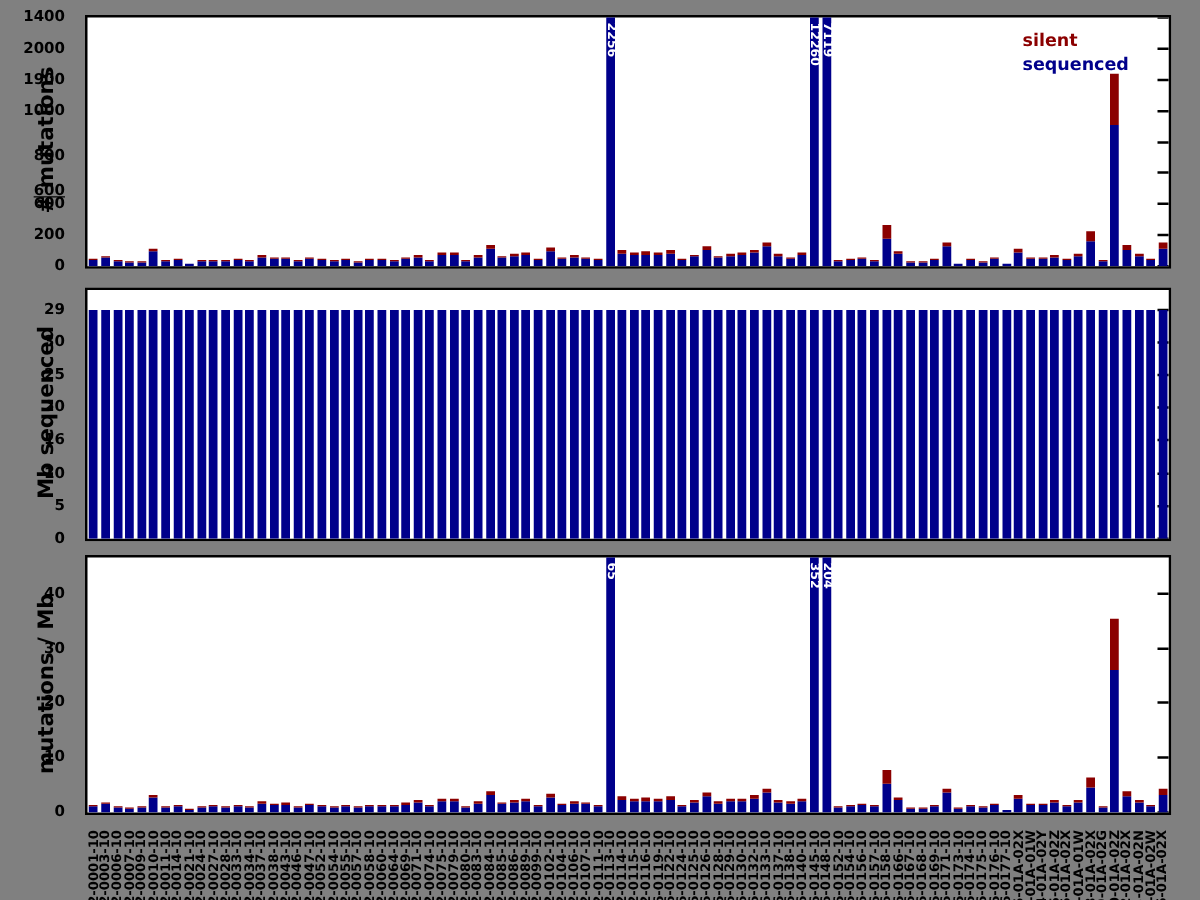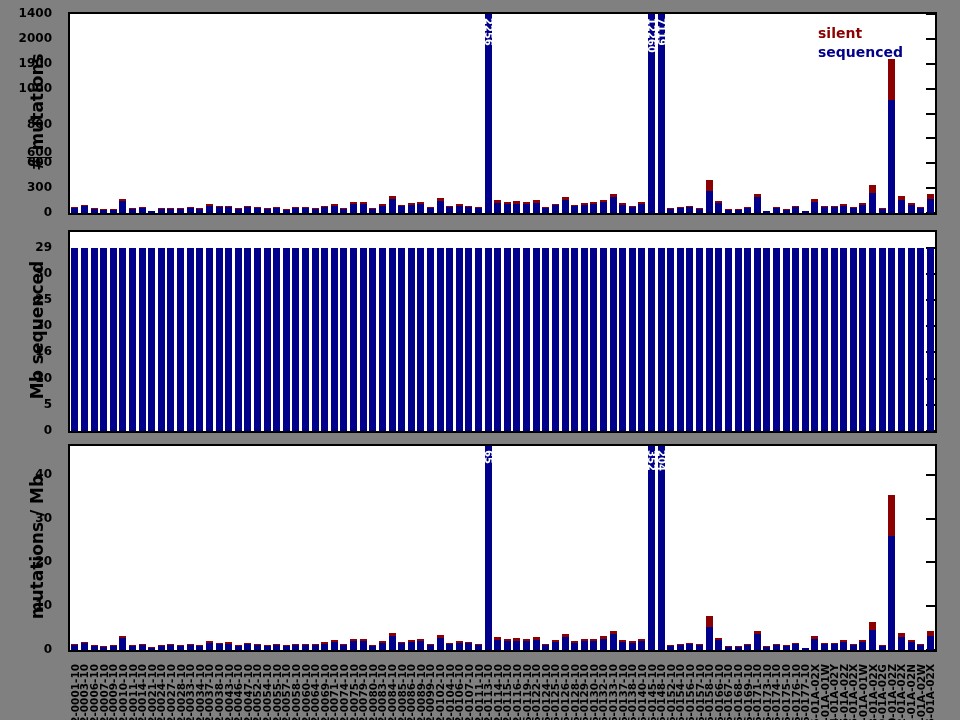--- a/index.html
+++ b/index.html
@@ -540,21 +540,21 @@
     </div>
 
   <div class="ytitle" style="left:-113px; top:102px;"># mutations</div>
   <div class="ytitle" style="left:-113px; top:320px;">Mb sequenced</div>
   <div class="ytitle" style="left:-113px; top:537px;">mutations / Mb</div>
 
   <div class="legend-item" id="legend-silent" style="top: 25px; color: rgb(139, 0, 0);">silent</div>
   <div class="legend-item" id="legend-nonsilent" style="top: 44px; color: rgb(0, 0, 139);">sequenced</div>
 
 <div class="ytick-label" style="top: 205px;">0</div>
-    <div class="ytick-label" style="top: 180.125px;">300</div>
+    <div class="ytick-label" style="top: 180.125px;">200</div>
     <div class="ytick-label" style="top: 155.25px;">600</div>
     <div class="ytick-label" style="top: 145px; text-decoration: underline;">600</div>
     <div class="ytick-label" style="top: 117px;">800</div>
     <div class="ytick-label" style="top: 80.625px;">1000</div>
     <div class="ytick-label" style="top: 55.75px;">1900</div>
     <div class="ytick-label" style="top: 30.875px;">2000</div>
     <div class="ytick-label" style="top: 6px;">1400</div>
     <div class="ytick-label" style="top: 423px;">0</div>
     <div class="ytick-label" style="top: 396.816px;">5</div>
     <div class="ytick-label" style="top: 370.632px;">10</div>

